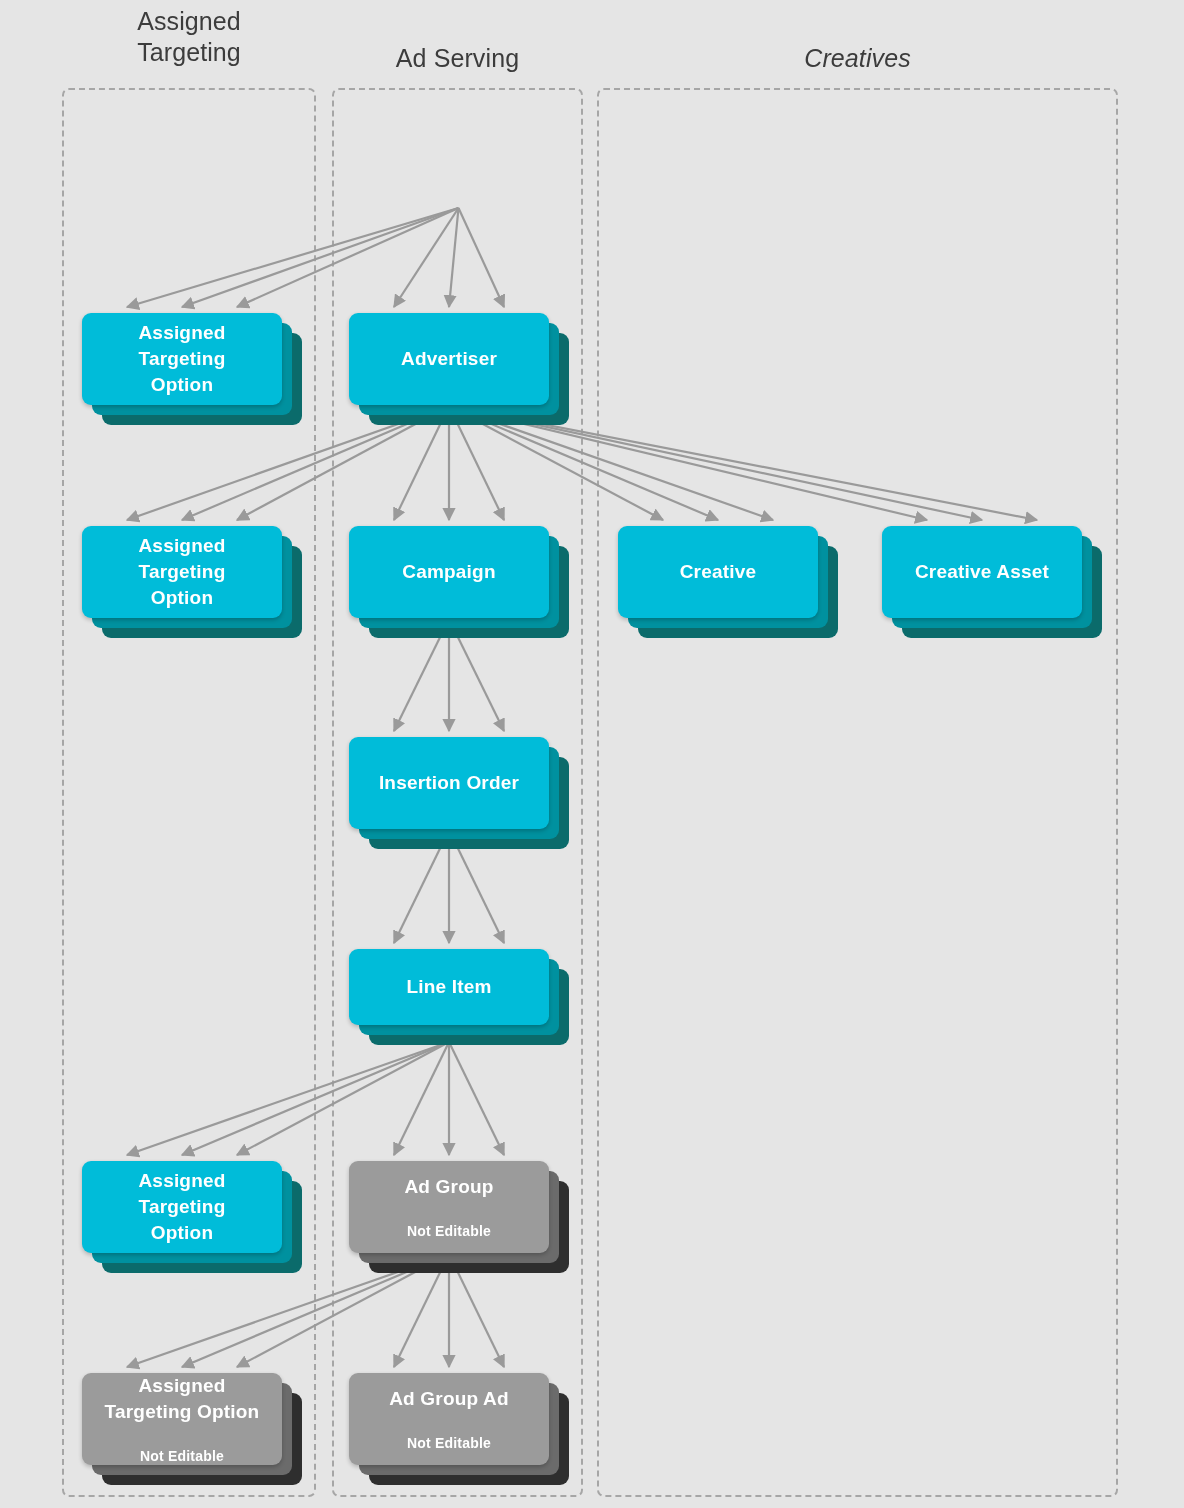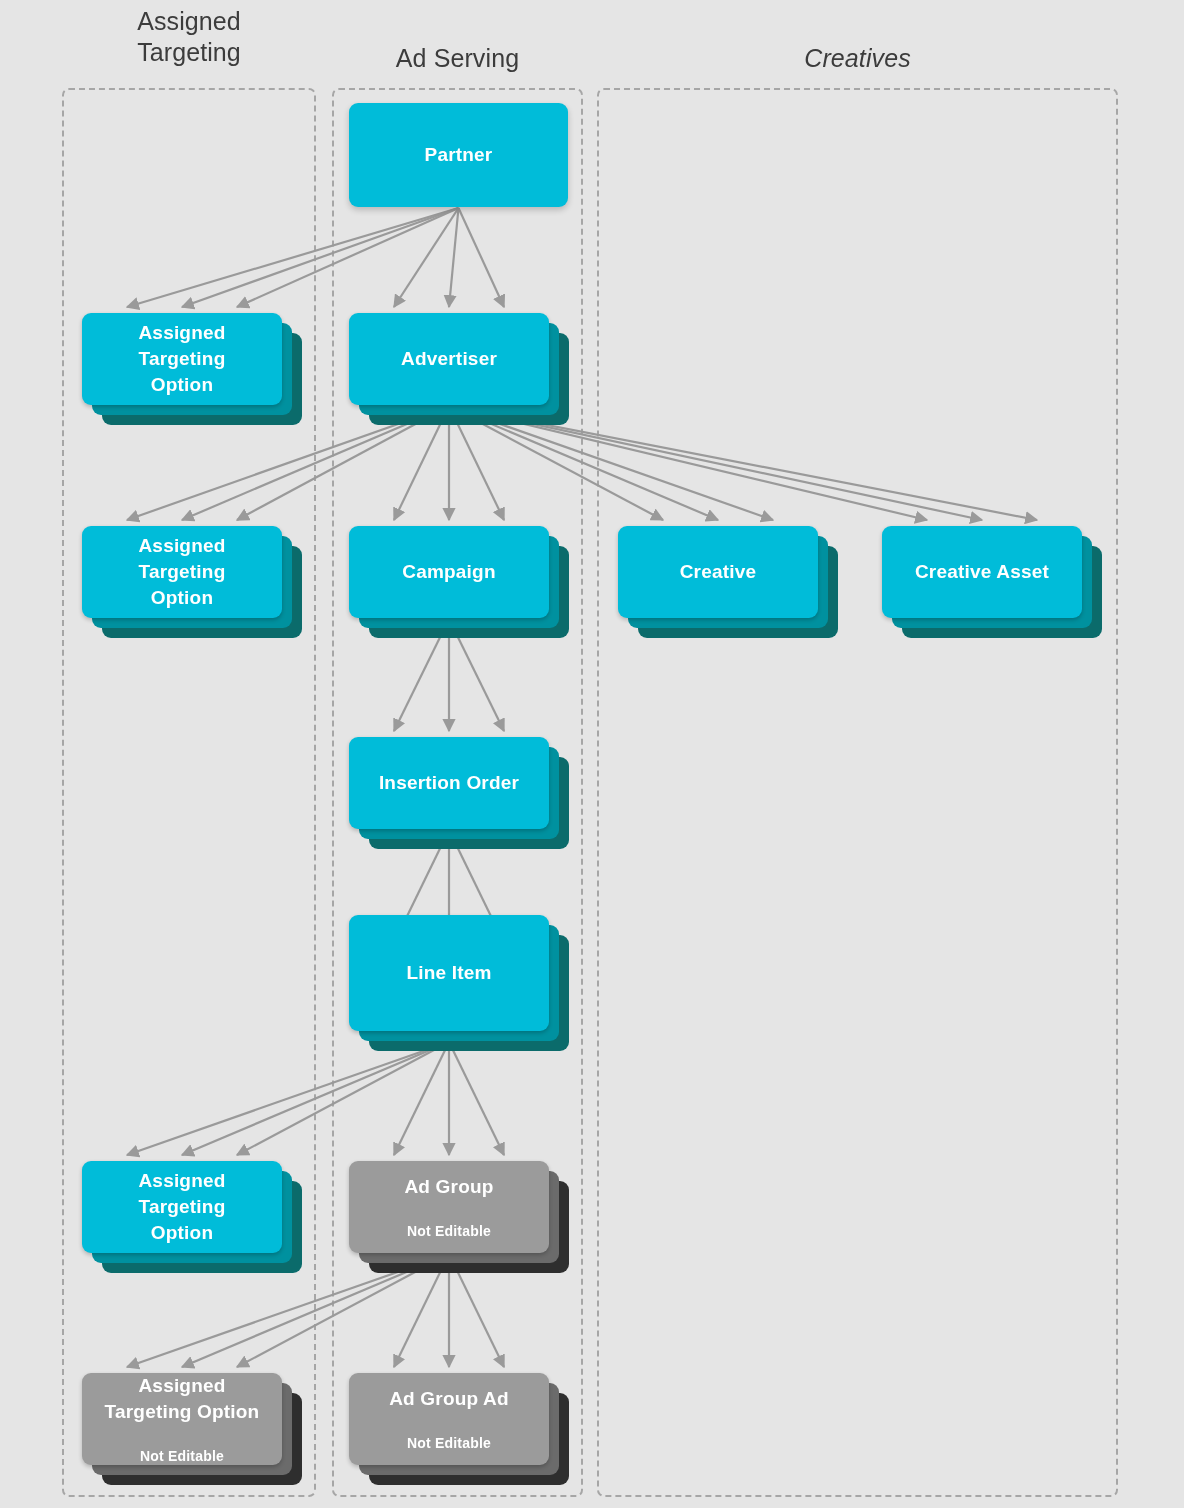--- a/index.html
+++ b/index.html
@@ -159,25 +159,20 @@
         <line x1="449.0" y1="1042.0" x2="504.0" y2="1155.0" marker-end="url(#ah)"></line>
         <line x1="449.0" y1="1254.0" x2="127.0" y2="1367.0" marker-end="url(#ah)"></line>
         <line x1="449.0" y1="1254.0" x2="182.0" y2="1367.0" marker-end="url(#ah)"></line>
         <line x1="449.0" y1="1254.0" x2="237.0" y2="1367.0" marker-end="url(#ah)"></line>
         <line x1="449.0" y1="1254.0" x2="394.0" y2="1367.0" marker-end="url(#ah)"></line>
         <line x1="449.0" y1="1254.0" x2="449.0" y2="1367.0" marker-end="url(#ah)"></line>
         <line x1="449.0" y1="1254.0" x2="504.0" y2="1367.0" marker-end="url(#ah)"></line>
       </g>
   </svg>
 
-  <div class="node t-cyan single" style="left:349px; top:103px; width:219px; height:104px;">
-    <div class="face">
-      <div class="node-label">Partner</div>
-    </div>
-  </div>
 
   <div class="node t-cyan" style="left:82px; top:313px; width:200px; height:92px;">
     <div class="layer back2"></div>
     <div class="layer back1"></div>
     <div class="face">
       <div class="node-label">Assigned
 Targeting
 Option</div>
     </div>
   </div>
@@ -225,21 +220,21 @@
   </div>
 
   <div class="node t-cyan" style="left:349px; top:737px; width:200px; height:92px;">
     <div class="layer back2"></div>
     <div class="layer back1"></div>
     <div class="face">
       <div class="node-label">Insertion Order</div>
     </div>
   </div>
 
-  <div class="node t-cyan" style="left:349px; top:915px; width:200px; height:116px;border-radius:18px;">
+  <div class="node t-cyan" style="left:349px; top:949px; width:200px; height:76px;border-radius:18px;">
     <div class="layer back2"></div>
     <div class="layer back1"></div>
     <div class="face">
       <div class="node-label">Line Item</div>
     </div>
   </div>
 
   <div class="node t-cyan" style="left:82px; top:1161px; width:200px; height:92px;">
     <div class="layer back2"></div>
     <div class="layer back1"></div>

